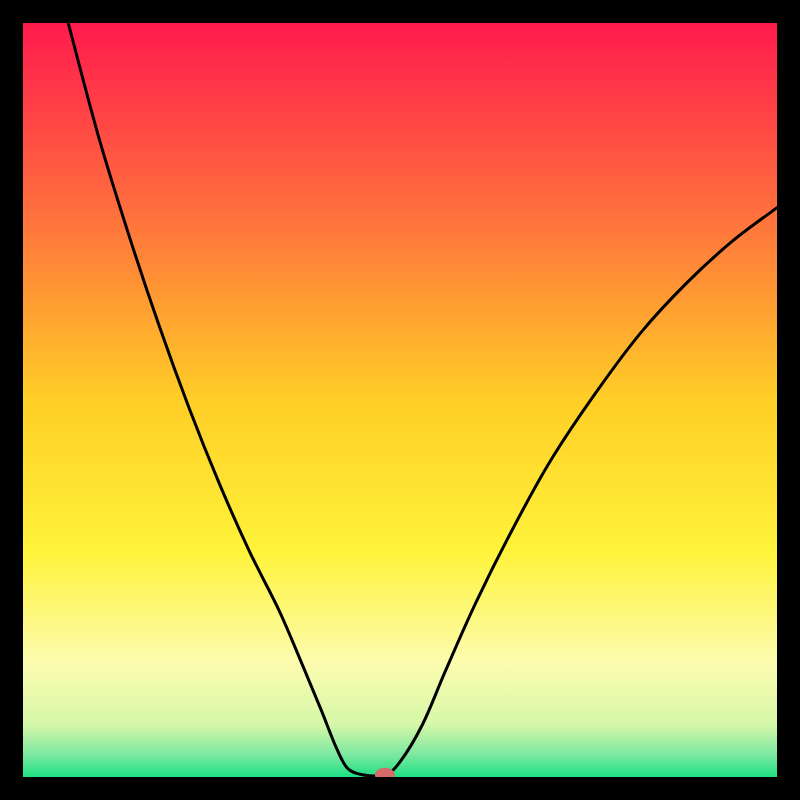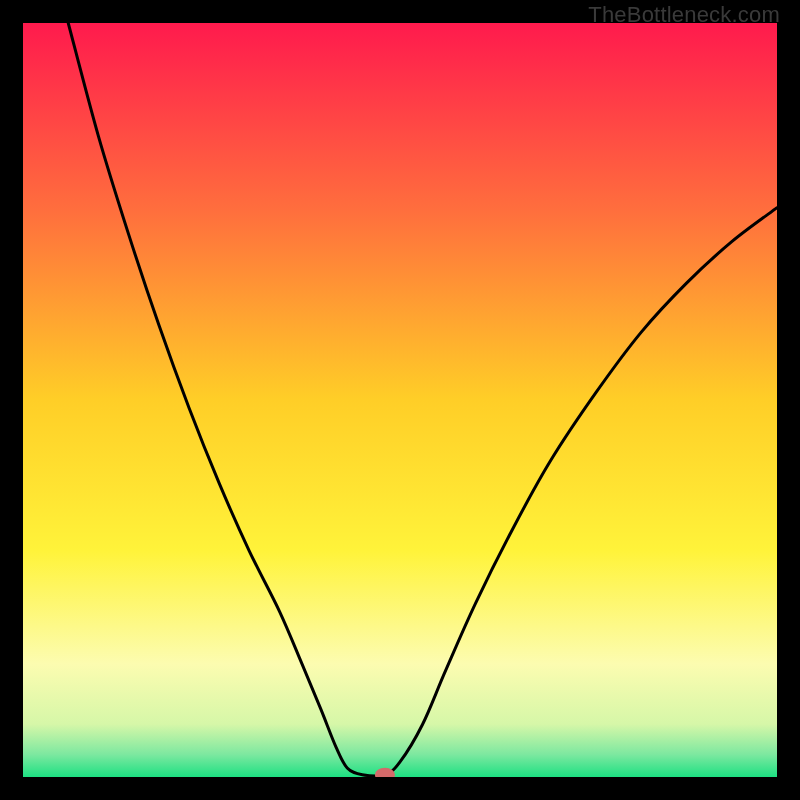--- a/index.html
+++ b/index.html
@@ -34,21 +34,20 @@
     height: 754px;
   }
   .plot svg {
     display: block;
   }
 </style>
 </head>
 <body>
 
 <div class="outer">
-  <div class="attribution">TheBottleneck.com</div>
   <div class="plot">
     <svg viewBox="0 0 754 754" width="754" height="754">
       <defs>
         <linearGradient id="bg" x1="0" y1="0" x2="0" y2="1">
           <stop offset="0%" stop-color="#ff1a4d"></stop>
           <stop offset="25%" stop-color="#ff6f3d"></stop>
           <stop offset="50%" stop-color="#ffce27"></stop>
           <stop offset="70%" stop-color="#fff33a"></stop>
           <stop offset="85%" stop-color="#fcfcb0"></stop>
           <stop offset="93%" stop-color="#d6f7a8"></stop>

